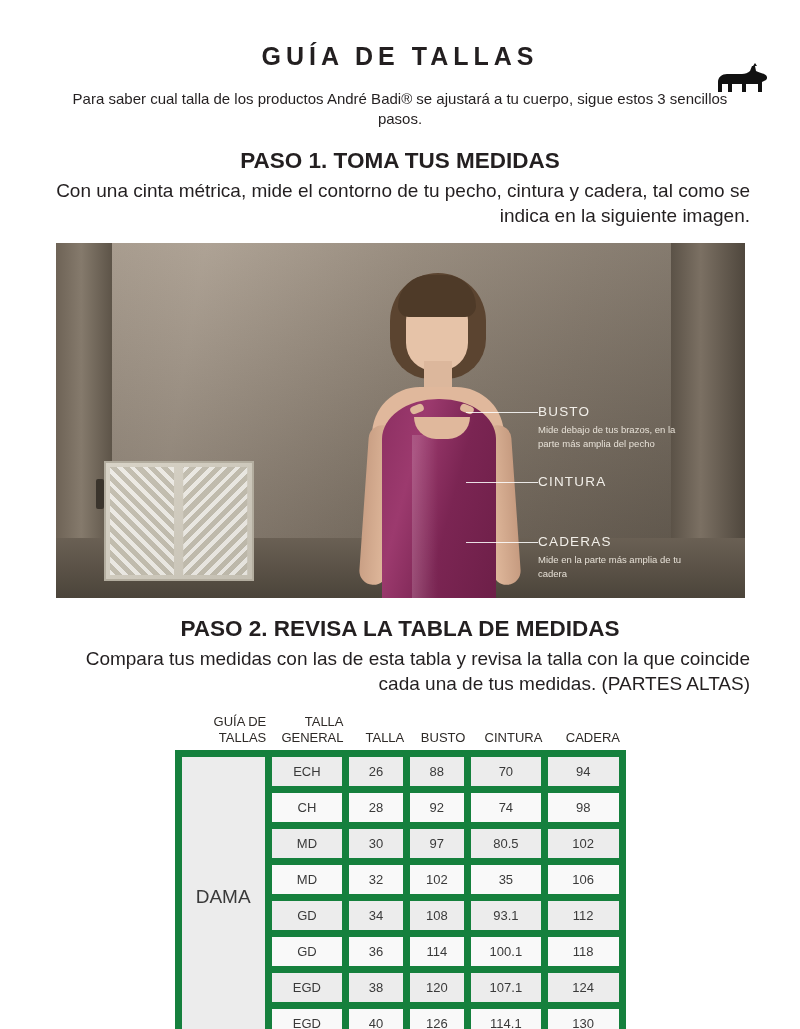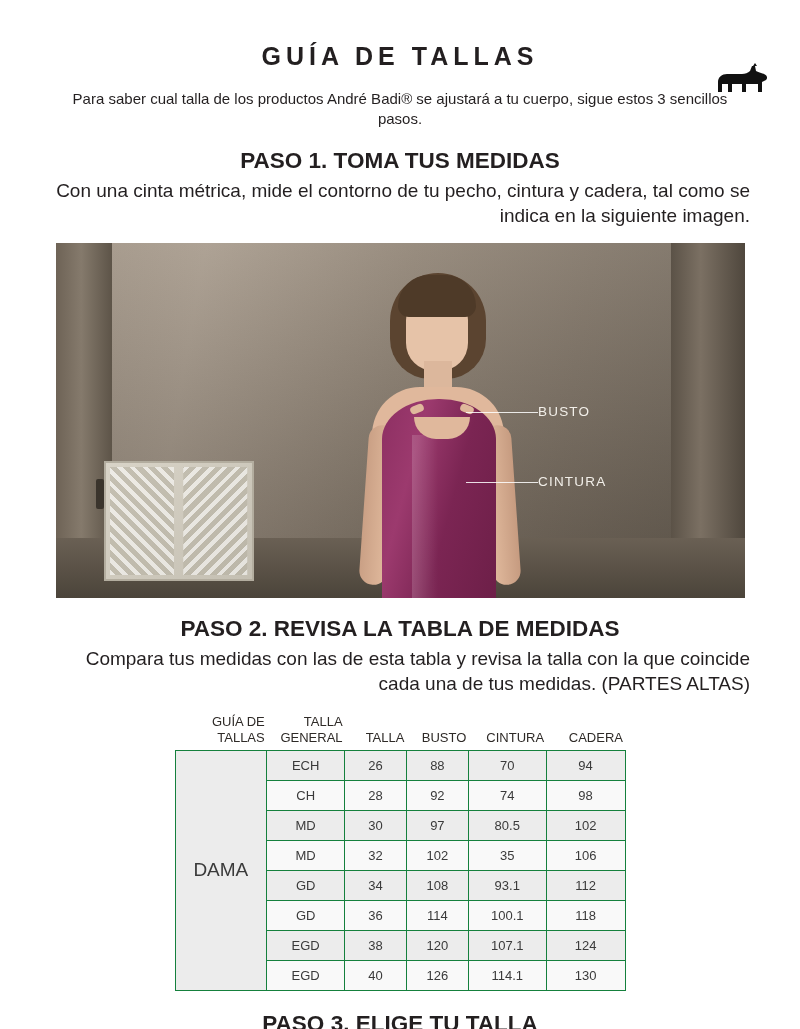--- a/index.html
+++ b/index.html
@@ -221,21 +221,21 @@
     padding: 3px 2px;
     text-align: right;
     line-height: 1.25;
     vertical-align: bottom;
     color: #2e2a27;
   }
   td {
     text-align: center;
     padding: 7px 2px;
     color: #3a3a3a;
-    border: 1px solid #15803d;
+    border: 7px solid #15803d;
   }
   tbody tr:nth-child(odd) td { background: #ececec; }
   tbody tr:nth-child(even) td { background: #f9f9f9; }
   td.dama-cell {
     background: #ececec !important;
     font-size: 19px;
     color: #3a3a3a;
   }
   col.c1 { width: 92px; }
   col.c2 { width: 78px; }
@@ -283,24 +283,30 @@
       <div class="m-dress-shine"></div>
       <div class="m-neckline"></div>
       <div class="m-cutout-l"></div>
       <div class="m-cutout-r"></div>
     </div>
   </div>
 
   <div class="callout" id="callout-busto">
     <div class="c-line"></div>
     <p class="c-title">BUSTO</p>
+    <p class="c-desc">Mide debajo de tus brazos, en la parte más amplia del pecho</p>
   </div>
   <div class="callout" id="callout-cintura">
     <div class="c-line"></div>
     <p class="c-title">CINTURA</p>
+  </div>
+  <div class="callout" id="callout-caderas">
+    <div class="c-line"></div>
+    <p class="c-title">CADERAS</p>
+    <p class="c-desc">Mide en la parte más amplia de tu cadera</p>
   </div>
 
   <h2 class="step-title">PASO 2.  REVISA LA TABLA DE MEDIDAS</h2>
   <p class="step-text">Compara tus medidas con las de esta tabla y revisa la talla con la que coincide cada una de tus medidas. (PARTES ALTAS)</p>
 
   <div class="table-wrap">
     <table>
       <colgroup>
         <col class="c1">
           <col class="c2">

